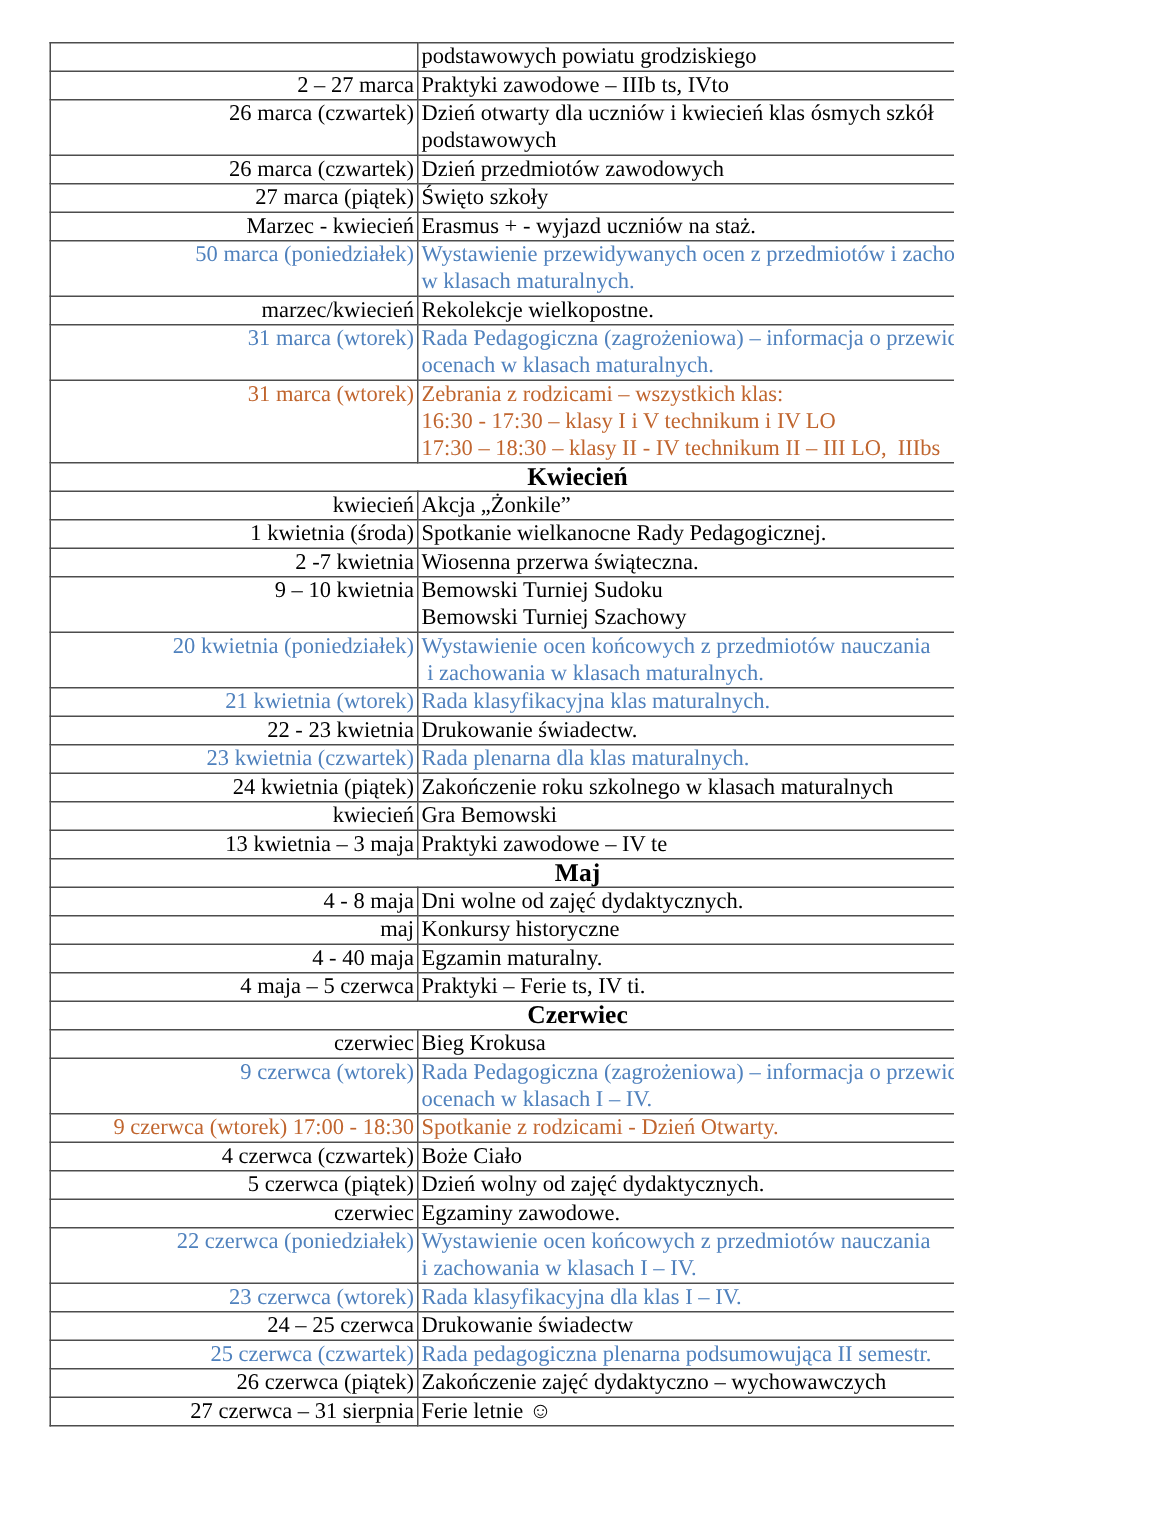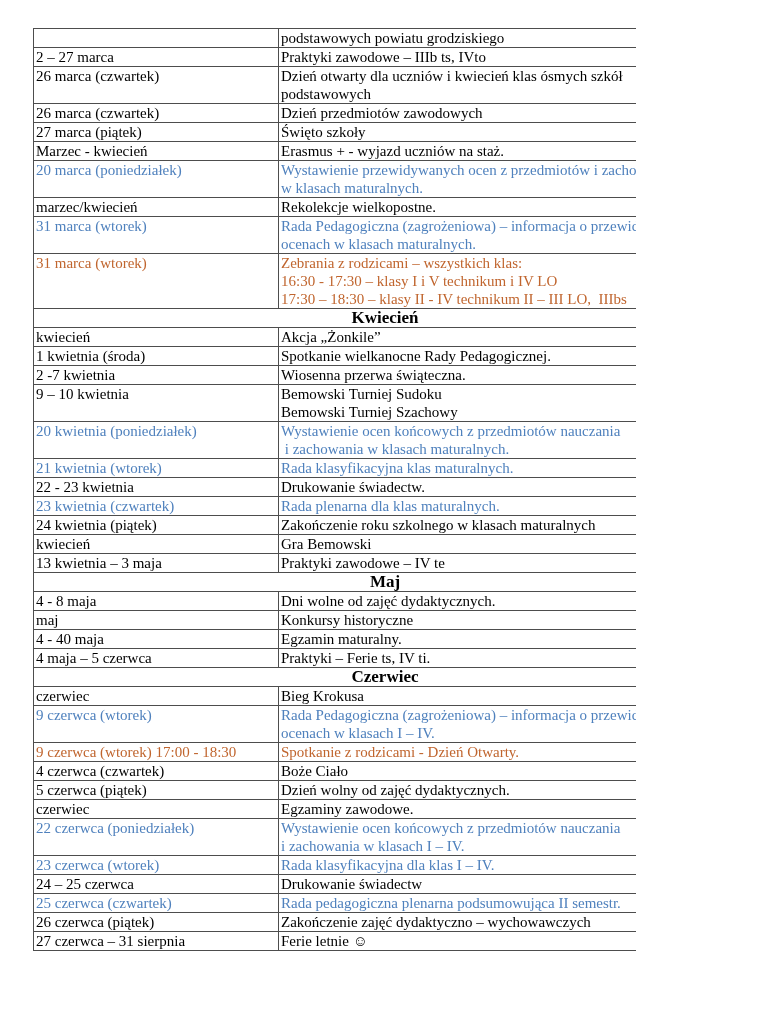--- a/index.html
+++ b/index.html
@@ -26,21 +26,21 @@
     color: #000000;
   }
   table.calendar td {
     border: 1px solid #4d4d4d;
     vertical-align: top;
     line-height: 18px;
     padding: 0 2px;
   }
   td.date {
     width: 240px;
-    text-align: left;
+    text-align: right;
   }
   td.event {
     text-align: left;
     padding-left: 5px;
     white-space: pre-wrap;
   }
   td.section {
     text-align: center;
     font-weight: bold;
     font-size: 17px;
@@ -76,21 +76,21 @@
         </tr>
         <tr>
           <td class="date black">27 marca (piątek)</td>
           <td class="event black">Święto szkoły</td>
         </tr>
         <tr>
           <td class="date black">Marzec - kwiecień</td>
           <td class="event black">Erasmus + - wyjazd uczniów na staż.</td>
         </tr>
         <tr>
-          <td class="date blue">20 marca (poniedziałek)</td>
+          <td class="date blue">50 marca (poniedziałek)</td>
           <td class="event blue">Wystawienie przewidywanych ocen z przedmiotów i zachowania
 w klasach maturalnych.</td>
         </tr>
         <tr>
           <td class="date black">marzec/kwiecień</td>
           <td class="event black">Rekolekcje wielkopostne.</td>
         </tr>
         <tr>
           <td class="date blue">31 marca (wtorek)</td>
           <td class="event blue">Rada Pedagogiczna (zagrożeniowa) – informacja o przewidywanych

